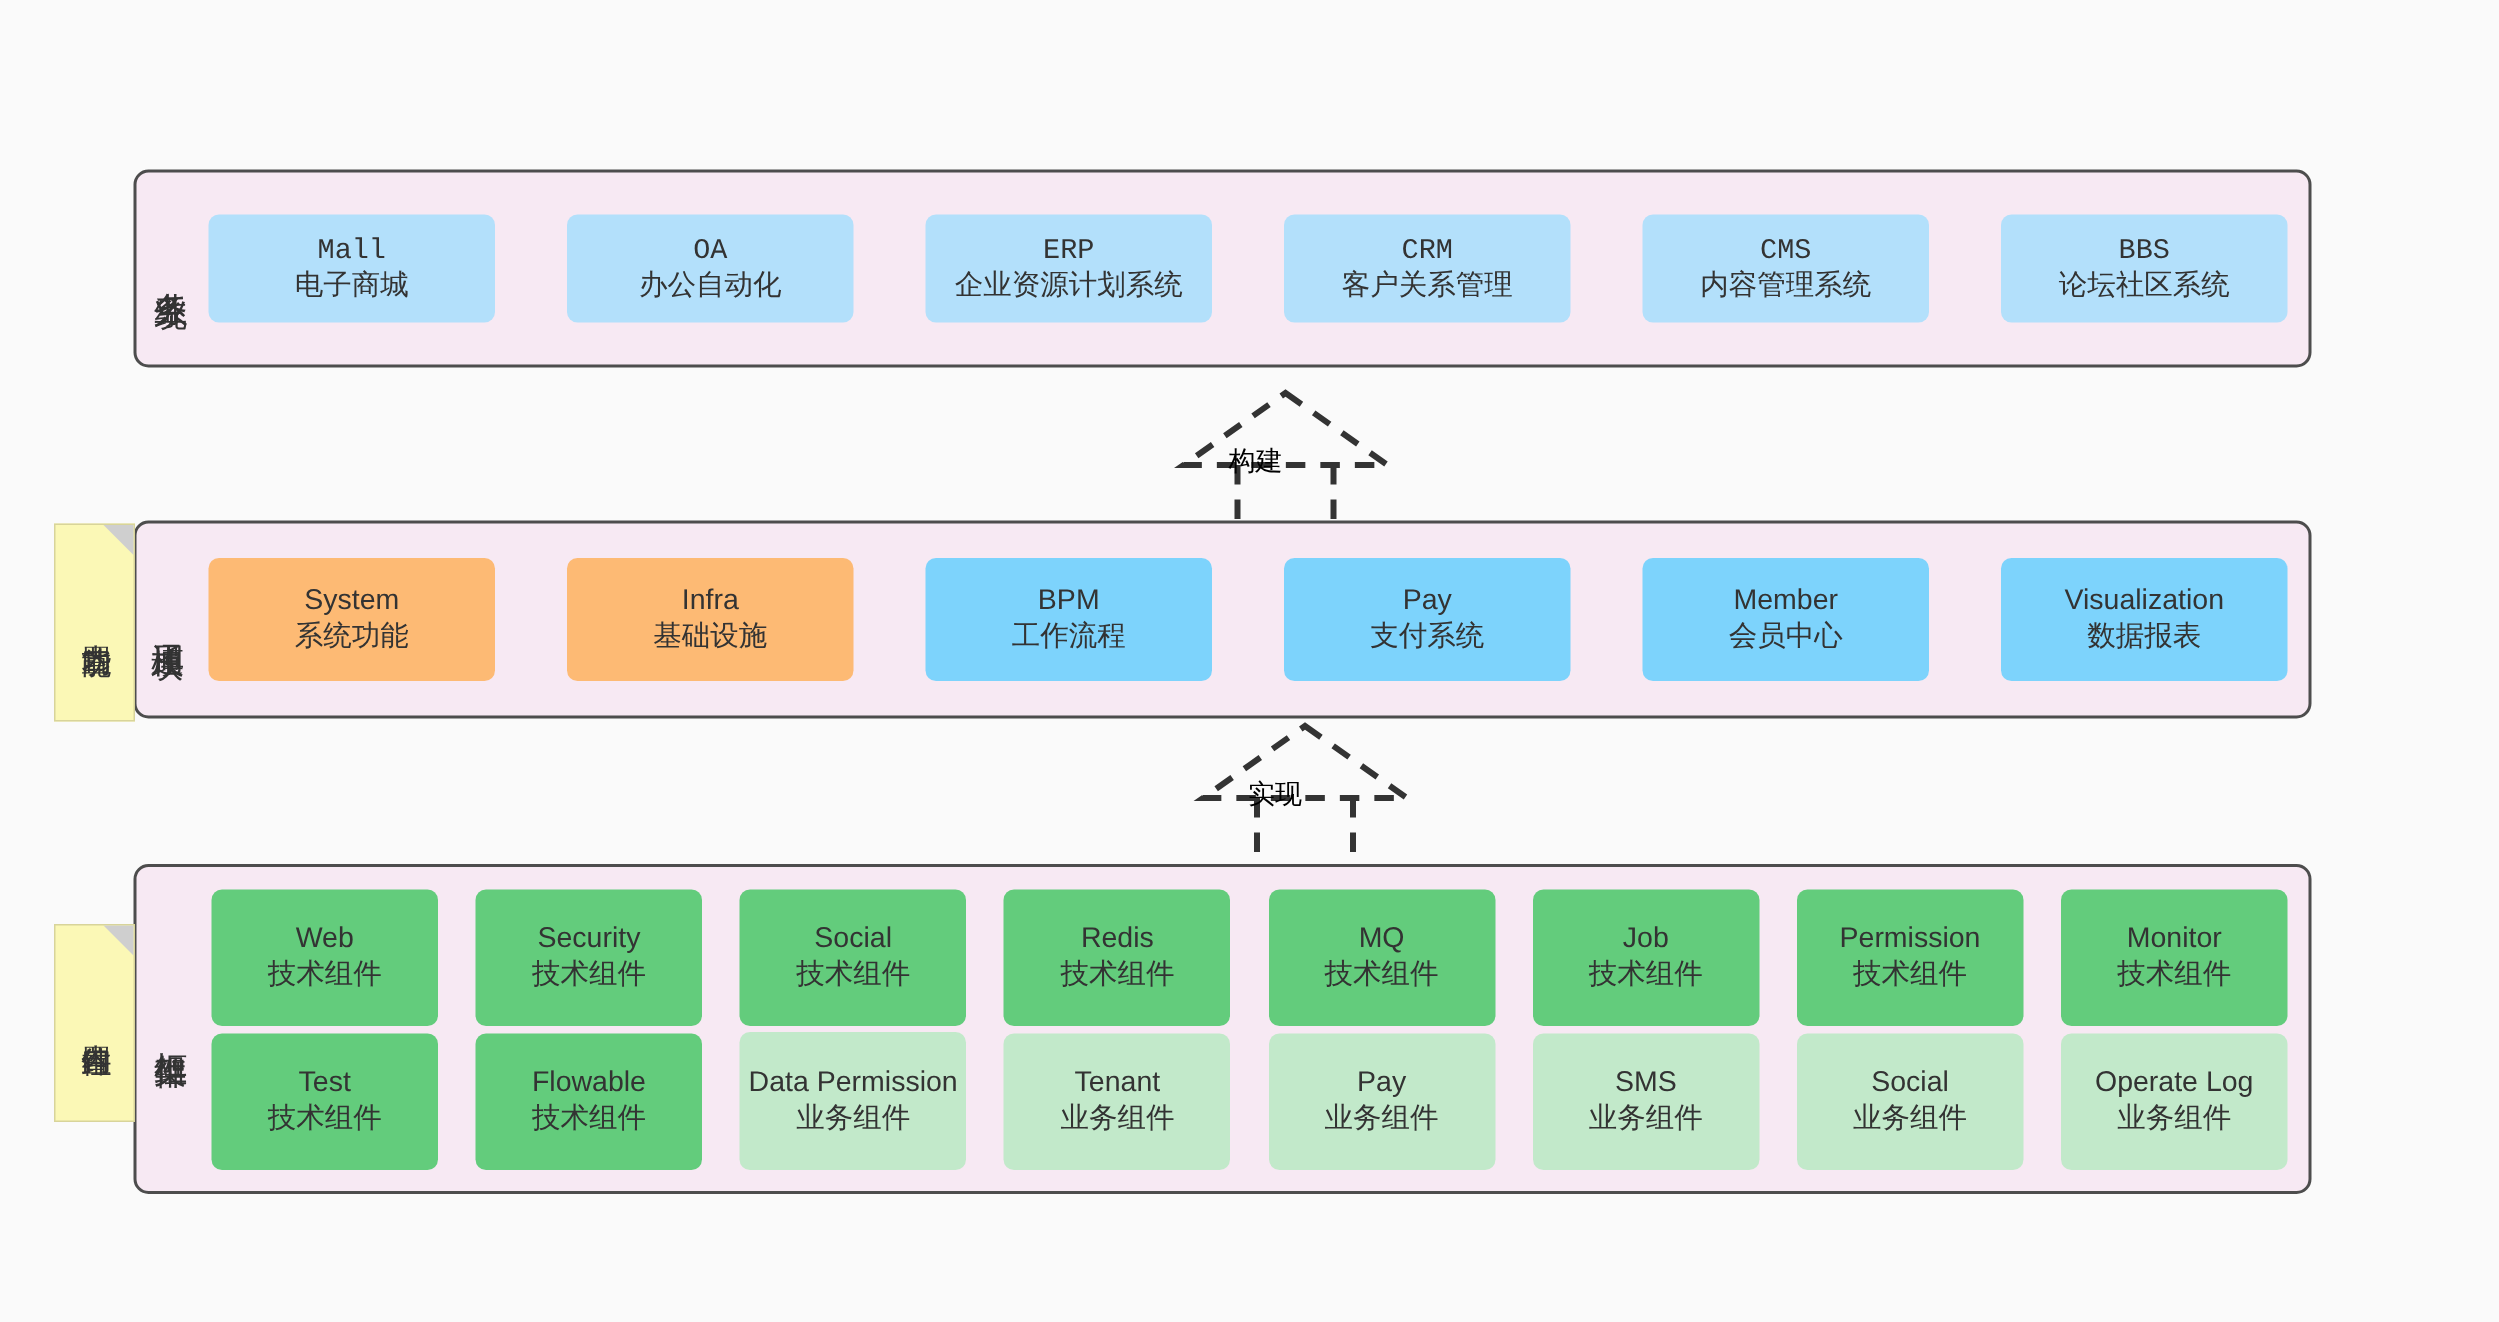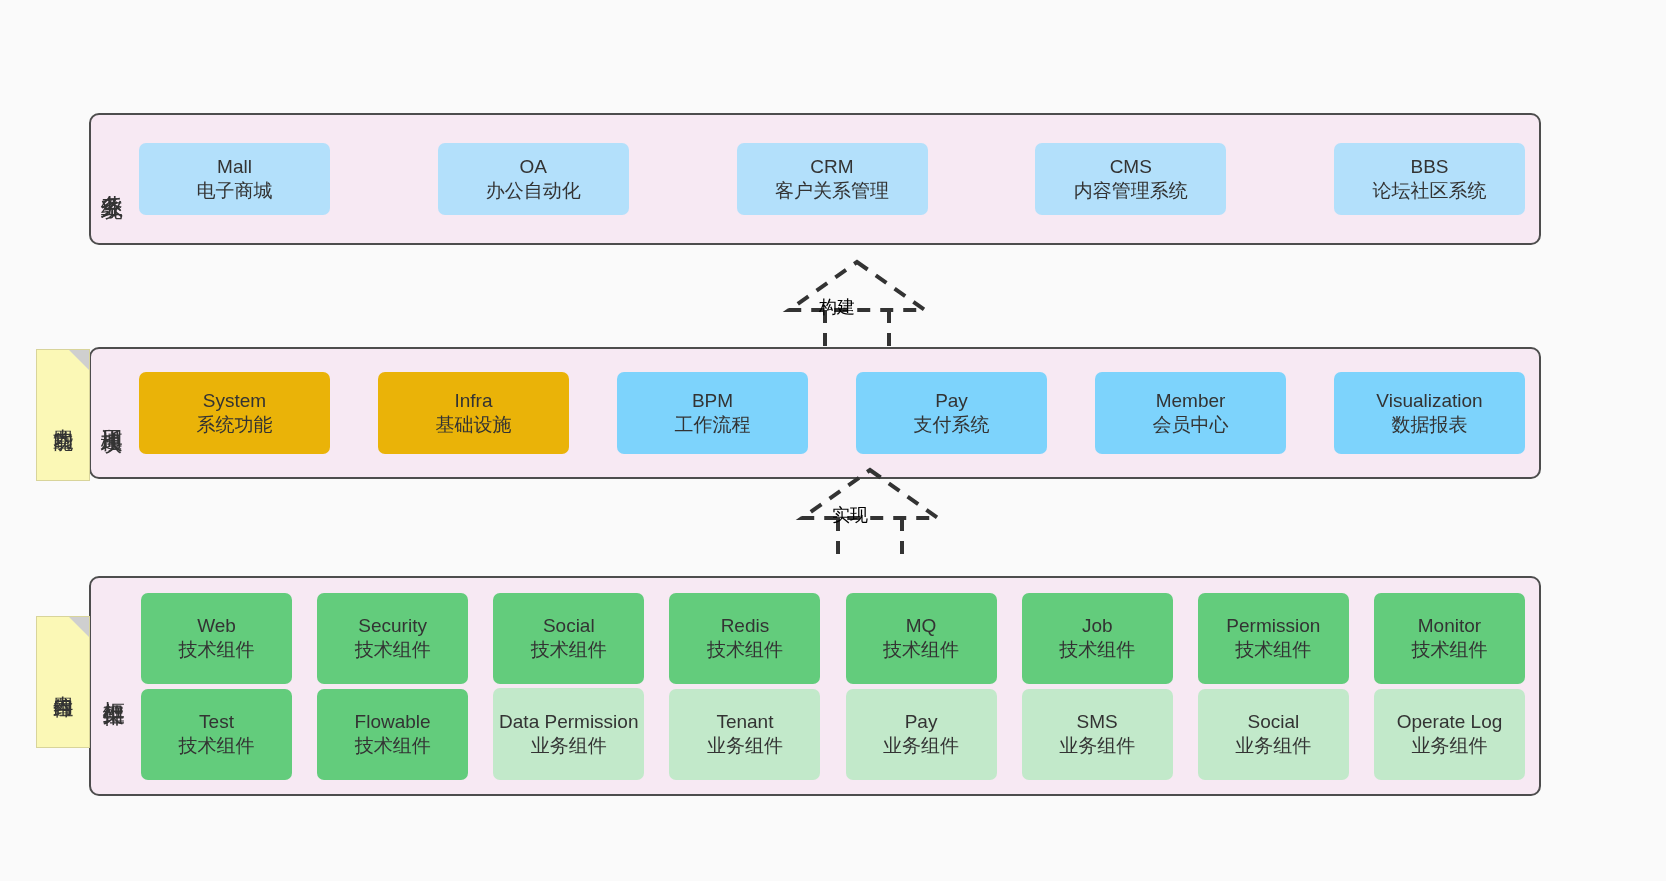--- a/index.html
+++ b/index.html
@@ -69,28 +69,28 @@
     text-align: center;
     box-sizing: border-box;
     color: #333333;
     line-height: 1.28;
     user-select: none;
   }
   .card .t1 { font-size: 19px; }
   .card .t2 { font-size: 19px; }
 
   .c-blue        { background: #b3e0fb; }
-  .c-red         { background: #eab308; text-align: right; }
+  .c-red         { background: #fdba74; text-align: right; }
   .c-pink        { background: #7dd3fc; }
   .c-green       { background: #63cc7c; }
   .c-lightgreen  { background: #c2e9ca; }
 
   
   #layer-business {
-    left: 89px;  top: 113px;  width: 1452px; height: 132px;
+    left: 89px;  top: 113px;  width: 1452px; height: 132px; font-family: Liberation Mono, monospace;
   }
   #layer-business .layer-body { padding-right: 14px; }
   #layer-business .card {
     width: 191px; height: 72px;
   }
 
   
   #layer-modules {
     left: 89px;  top: 347px;  width: 1452px; height: 132px;
   }
@@ -166,39 +166,43 @@
   .connector .clabel {
     position: absolute;
     font-size: 18px;
     color: #000000;
     background: transparent;
     white-space: nowrap;
     user-select: none;
   }
   #connector-build { left: 757px; top: 258px; width: 200px; height: 90px; }
   #connector-build .clabel { left: 62px; top: 37px; }
-  #connector-impl  { left: 770px; top: 466px; width: 200px; height: 90px; }
+  #connector-impl  { left: 770px; top: 480px; width: 200px; height: 90px; }
   #connector-impl  .clabel { left: 62px; top: 37px; }
 </style>
 </head>
 <body>
 
 <div id="canvas">
 
   <div class="layer" id="layer-business">
     <div class="layer-title">业务系统</div>
     <div class="layer-body">
 
       <div class="card c-blue">
         <div class="t1">Mall</div>
         <div class="t2">电子商城</div>
       </div>
       <div class="card c-blue">
         <div class="t1">OA</div>
         <div class="t2">办公自动化</div>
+      </div>
+      <div class="card c-blue">
+        <div class="t1">ERP</div>
+        <div class="t2">企业资源计划系统</div>
       </div>
       <div class="card c-blue">
         <div class="t1">CRM</div>
         <div class="t2">客户关系管理</div>
       </div>
       <div class="card c-blue">
         <div class="t1">CMS</div>
         <div class="t2">内容管理系统</div>
       </div>
       <div class="card c-blue">

